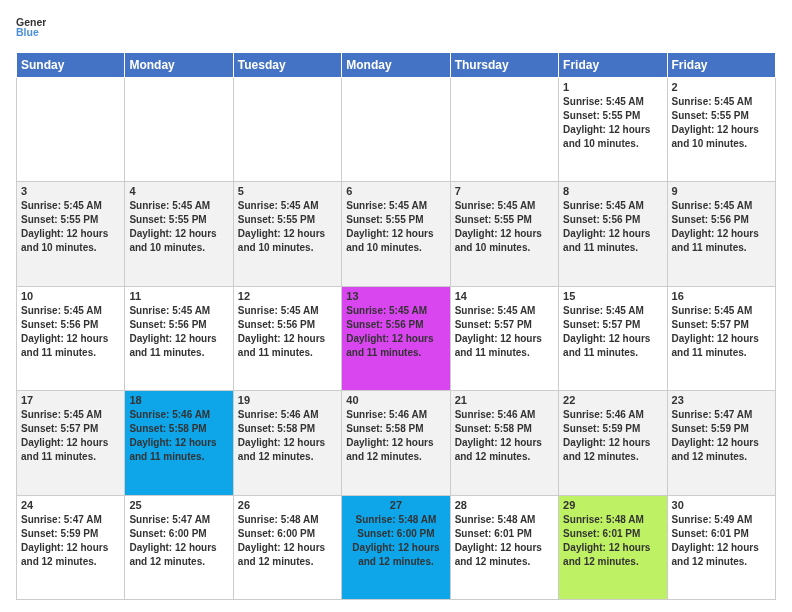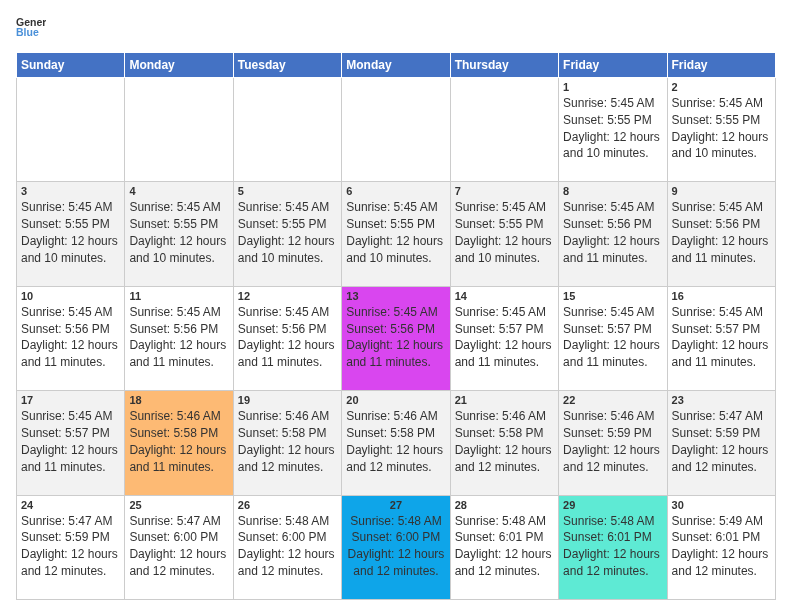--- a/index.html
+++ b/index.html
@@ -74,23 +74,24 @@
     .calendar td.empty {
       background: #fff;
     }
     .day-num {
       font-size: 11px;
       font-weight: bold;
       display: block;
       margin-bottom: 2px;
     }
     .day-info {
-      font-size: 12px;
+      font-size: 10px;
       line-height: 1.4;
       color: #333;
+      font-weight: bold;
     }
   </style>
 </head>
 <body>
 
 <div class="page">
   <div class="header">
     <div class="logo">
       <svg class="logo-icon" viewBox="0 0 40 40">
         <text x="0" y="18" font-size="14" font-weight="bold" fill="#333">General</text>
@@ -241,36 +242,36 @@
           </td>
         </tr>
         <tr>
           <td style="background: rgb(242, 242, 242); margin-left: 10px;">
             <span class="day-num">17</span>
             <div class="day-info" style="white-space: pre-line;">Sunrise: 5:45 AM
 Sunset: 5:57 PM
 Daylight: 12 hours
 and 11 minutes.</div>
           </td>
-          <td style="background: #fdba74;">
+          <td style="background: #0ea5e9;">
             <span class="day-num">18</span>
             <div class="day-info" style="white-space: pre-line;">Sunrise: 5:46 AM
 Sunset: 5:58 PM
 Daylight: 12 hours
 and 11 minutes.</div>
           </td>
           <td style="background: rgb(242, 242, 242);">
             <span class="day-num">19</span>
             <div class="day-info" style="white-space: pre-line;">Sunrise: 5:46 AM
 Sunset: 5:58 PM
 Daylight: 12 hours
 and 12 minutes.</div>
           </td>
           <td style="background: rgb(242, 242, 242);">
-            <span class="day-num">20</span>
+            <span class="day-num">40</span>
             <div class="day-info" style="white-space: pre-line;">Sunrise: 5:46 AM
 Sunset: 5:58 PM
 Daylight: 12 hours
 and 12 minutes.</div>
           </td>
           <td style="background: rgb(242, 242, 242);">
             <span class="day-num">21</span>
             <div class="day-info" style="white-space: pre-line;">Sunrise: 5:46 AM
 Sunset: 5:58 PM
 Daylight: 12 hours
@@ -320,21 +321,21 @@
 Daylight: 12 hours
 and 12 minutes.</div>
           </td>
           <td style="background: rgb(255, 255, 255);">
             <span class="day-num">28</span>
             <div class="day-info" style="white-space: pre-line;">Sunrise: 5:48 AM
 Sunset: 6:01 PM
 Daylight: 12 hours
 and 12 minutes.</div>
           </td>
-          <td style="background: #5eead4; margin-left: 40px;">
+          <td style="background: #bef264; margin-left: 40px;">
             <span class="day-num">29</span>
             <div class="day-info" style="white-space: pre-line;">Sunrise: 5:48 AM
 Sunset: 6:01 PM
 Daylight: 12 hours
 and 12 minutes.</div>
           </td>
           <td style="background: rgb(255, 255, 255);">
             <span class="day-num">30</span>
             <div class="day-info" style="white-space: pre-line;">Sunrise: 5:49 AM
 Sunset: 6:01 PM

